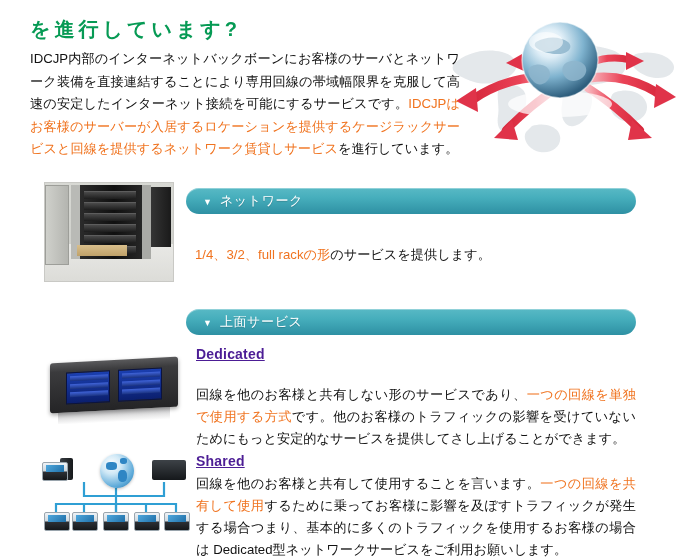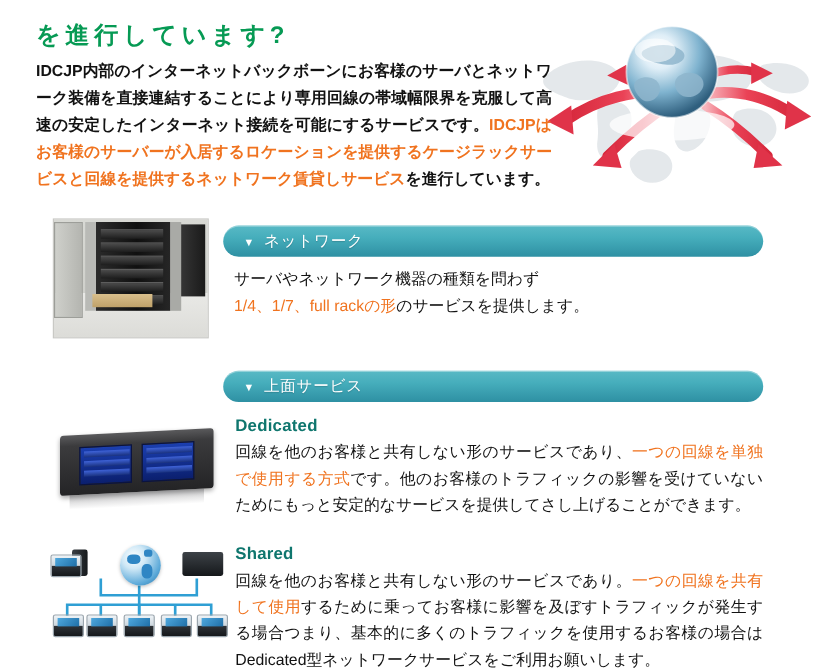--- a/index.html
+++ b/index.html
@@ -41,21 +41,20 @@
   
   .intro {
     position: absolute;
     left: 30px;
     top: 48px;
     width: 430px;
     font-size: 13.2px;
     line-height: 22.5px;
     color: #121212;
     text-align: justify;
-    font-weight: bold;
   }
   .hl-orange { color: #f0731f; }
 
   
   .bar {
     position: absolute;
     left: 186px;
     width: 450px;
     height: 26px;
     border-radius: 13px;
@@ -85,29 +84,30 @@
 
   
   .copy {
     position: absolute;
     font-size: 13.2px;
     line-height: 22px;
     color: #121212;
     text-align: justify;
   }
   #copy-top    { left: 195px; top: 222px; width: 420px; }
-  #copy-ded    { left: 196px; top: 366px; width: 440px; }
+  #copy-ded    { left: 196px; top: 384px; width: 440px; }
   #copy-shared { left: 196px; top: 473px; width: 440px; }
 
   .sub-head {
     position: absolute;
     font-size: 14px;
     font-weight: bold;
-    color: #0f766e;
+    color: #4c1d95;
     letter-spacing: 0.2px;
+    text-decoration: underline;
   }
   #head-ded    { left: 196px; top: 346px; }
   #head-shared { left: 196px; top: 453px; }
 
   
   .pic { position: absolute; overflow: hidden; }
 
   
   #pic-rack {
     left: 44px; top: 182px; width: 130px; height: 100px;
@@ -297,22 +297,22 @@
   </div>
   <div class="rack-box"></div>
 </div>
 
 <div class="bar" id="bar-top">
   <span class="chev">▼</span>
   <span class="bar-label">ネットワーク</span>
 </div>
 
 <div class="copy" id="copy-top">
-  <span>サーバやネットワーク機器の種類を問わず</span><br>
-  <span class="hl-orange">1/4、1/7、full rackの形</span><span>のサービスを提供します。</span>
+  <br>
+  <span class="hl-orange">1/4、3/2、full rackの形</span><span>のサービスを提供します。</span>
 </div>
 
 <div class="bar" id="bar-net">
   <span class="chev">▼</span>
   <span class="bar-label">上面サービス</span>
 </div>
 
 <div class="pic" id="pic-server">
   <div class="chassis">
     <div class="bay left">
@@ -356,14 +356,14 @@
   <div class="switch"></div>
   <div class="node" style="left:4px;top:60px"></div>
   <div class="node" style="left:32px;top:60px"></div>
   <div class="node" style="left:63px;top:60px"></div>
   <div class="node" style="left:94px;top:60px"></div>
   <div class="node" style="left:124px;top:60px"></div>
 </div>
 
 <div class="sub-head" id="head-shared">Shared</div>
 <div class="copy" id="copy-shared">
-  <span>回線を他のお客様と共有しない形のサービスであり。</span><span class="hl-orange">一つの回線を共有して使用</span><span>するために乗ってお客様に影響を及ぼすトラフィックが発生する場合つまり、基本的に多くのトラフィックを使用するお客様の場合は Dedicated型ネットワークサービスをご利用お願いします。</span>
+  <span>回線を他のお客様と共有して使用することを言います。</span><span class="hl-orange">一つの回線を共有して使用</span><span>するために乗ってお客様に影響を及ぼすトラフィックが発生する場合つまり、基本的に多くのトラフィックを使用するお客様の場合は Dedicated型ネットワークサービスをご利用お願いします。</span>
 </div>
 
 </body></html>

